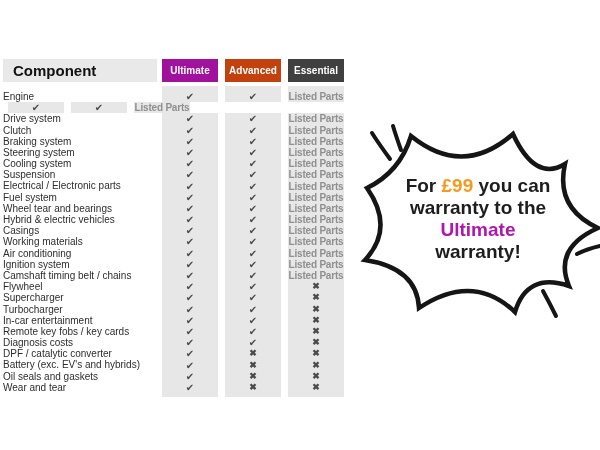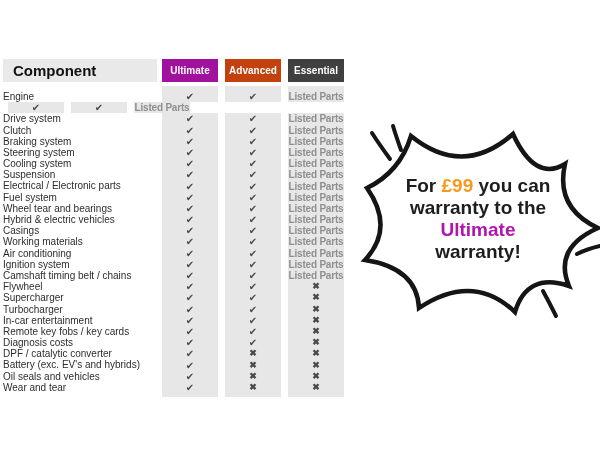--- a/index.html
+++ b/index.html
@@ -286,21 +286,21 @@
         <div class="trow body-row">
           <div class="cell-label row-label">Battery (exc. EV's and hybrids)</div>
           <div class="gap5"></div>
           <div class="cell-plan plan-bg mark-check">✔</div>
           <div class="gap7"></div>
           <div class="cell-plan plan-bg mark-cross">✖</div>
           <div class="gap7"></div>
           <div class="cell-plan plan-bg mark-cross">✖</div>
         </div>
         <div class="trow body-row">
-          <div class="cell-label row-label">Oil seals and vehicles</div>
+          <div class="cell-label row-label">Oil seals and gaskets</div>
           <div class="gap5"></div>
           <div class="cell-plan plan-bg mark-check">✔</div>
           <div class="gap7"></div>
           <div class="cell-plan plan-bg mark-cross">✖</div>
           <div class="gap7"></div>
           <div class="cell-plan plan-bg mark-cross">✖</div>
         </div>
         <div class="trow body-row">
           <div class="cell-label row-label">Wear and tear</div>
           <div class="gap5"></div>

